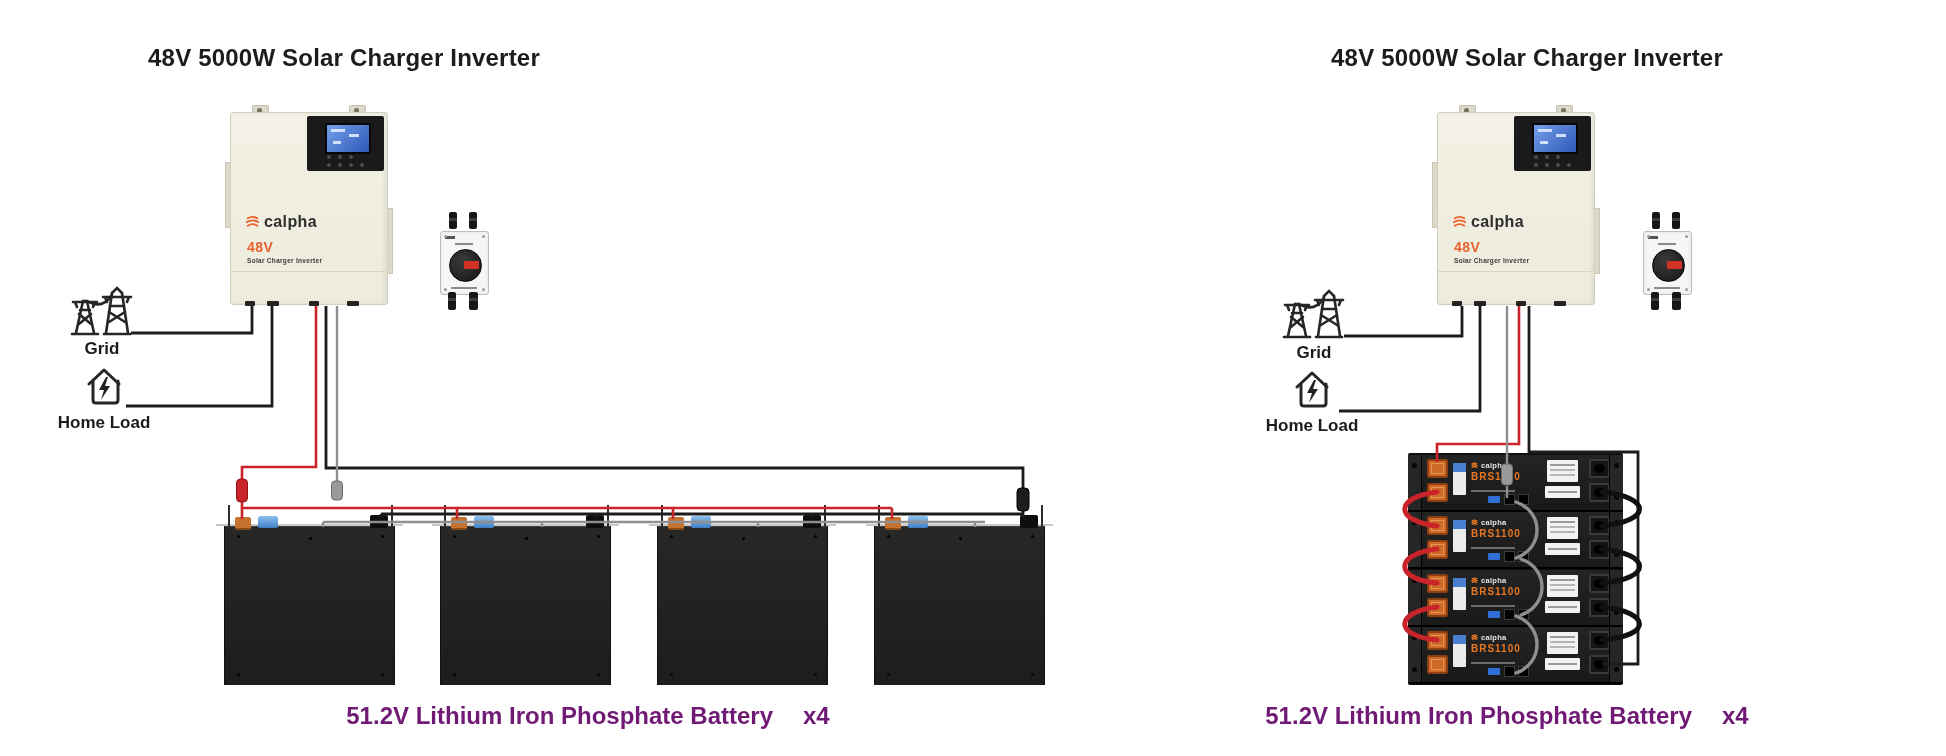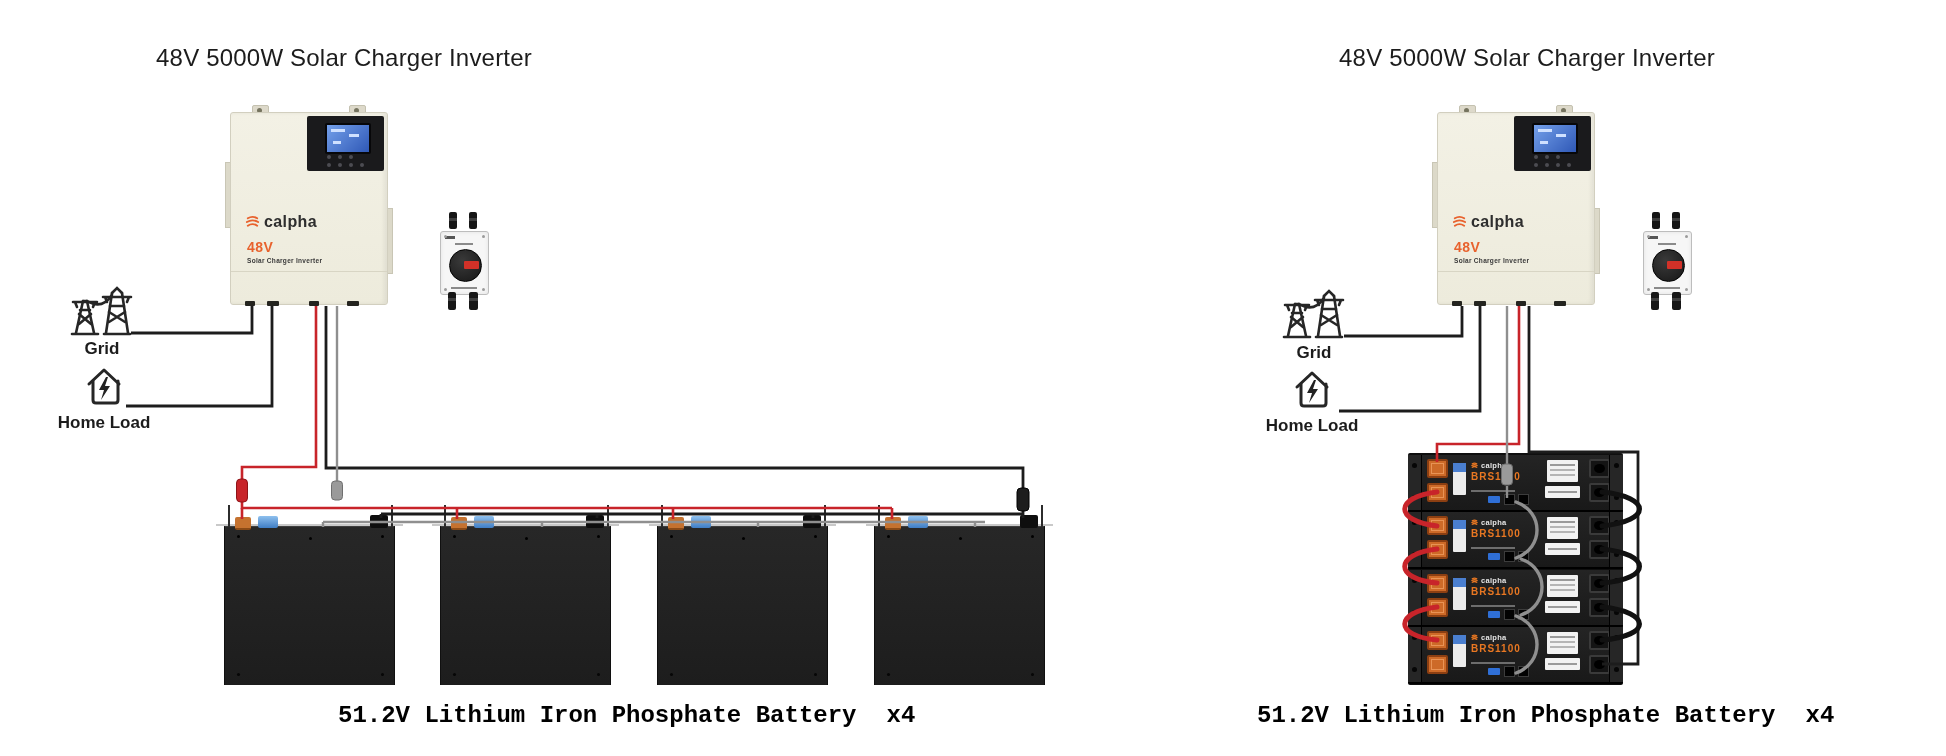--- a/index.html
+++ b/index.html
@@ -1,22 +1,22 @@
 <!DOCTYPE html>
 <html><head>
 <meta charset="utf-8">
 <style>
   html,body{margin:0;padding:0;background:#ffffff;}
   .canvas{position:relative;width:1946px;height:756px;background:#ffffff;overflow:hidden;
           font-family:"Liberation Sans",sans-serif;color:#1f1f1f;}
   .abs{position:absolute;}
 
   
-  .title{font-size:24px;font-weight:400;text-align:center;letter-spacing:.2px;color:#1c1c1c;}
-  .caption{font-size:24px;font-weight:700;text-align:center;color:#000000;white-space:nowrap;font-family:Liberation Mono, monospace;}
+  .title{font-size:24px;font-weight:700;text-align:center;letter-spacing:.2px;color:#1c1c1c;}
+  .caption{font-size:24px;font-weight:700;text-align:center;color:#701a75;white-space:nowrap;}
   .caption .count{margin-left:30px;}
   .minilabel{font-size:17px;font-weight:700;text-align:center;color:#1c1c1c;}
 
   
   .inverter{position:absolute;width:158px;height:193px;}
   .inv-body{position:absolute;inset:0;background:linear-gradient(#f3f1e5,#edebdc);
             border:1px solid #d2cfbf;border-radius:3px;box-shadow:inset -3px 0 4px rgba(0,0,0,.06);}
   .inv-ear{position:absolute;top:-7px;width:15px;height:9px;background:#ddd9ca;border:1px solid #c4c1b0;border-radius:2px;}
   .inv-ear i{position:absolute;left:4px;top:2px;width:5px;height:5px;border-radius:50%;background:#76745f;}
   .inv-flange{position:absolute;width:5px;height:64px;background:#dcd9c9;border:1px solid #c9c6b5;}

